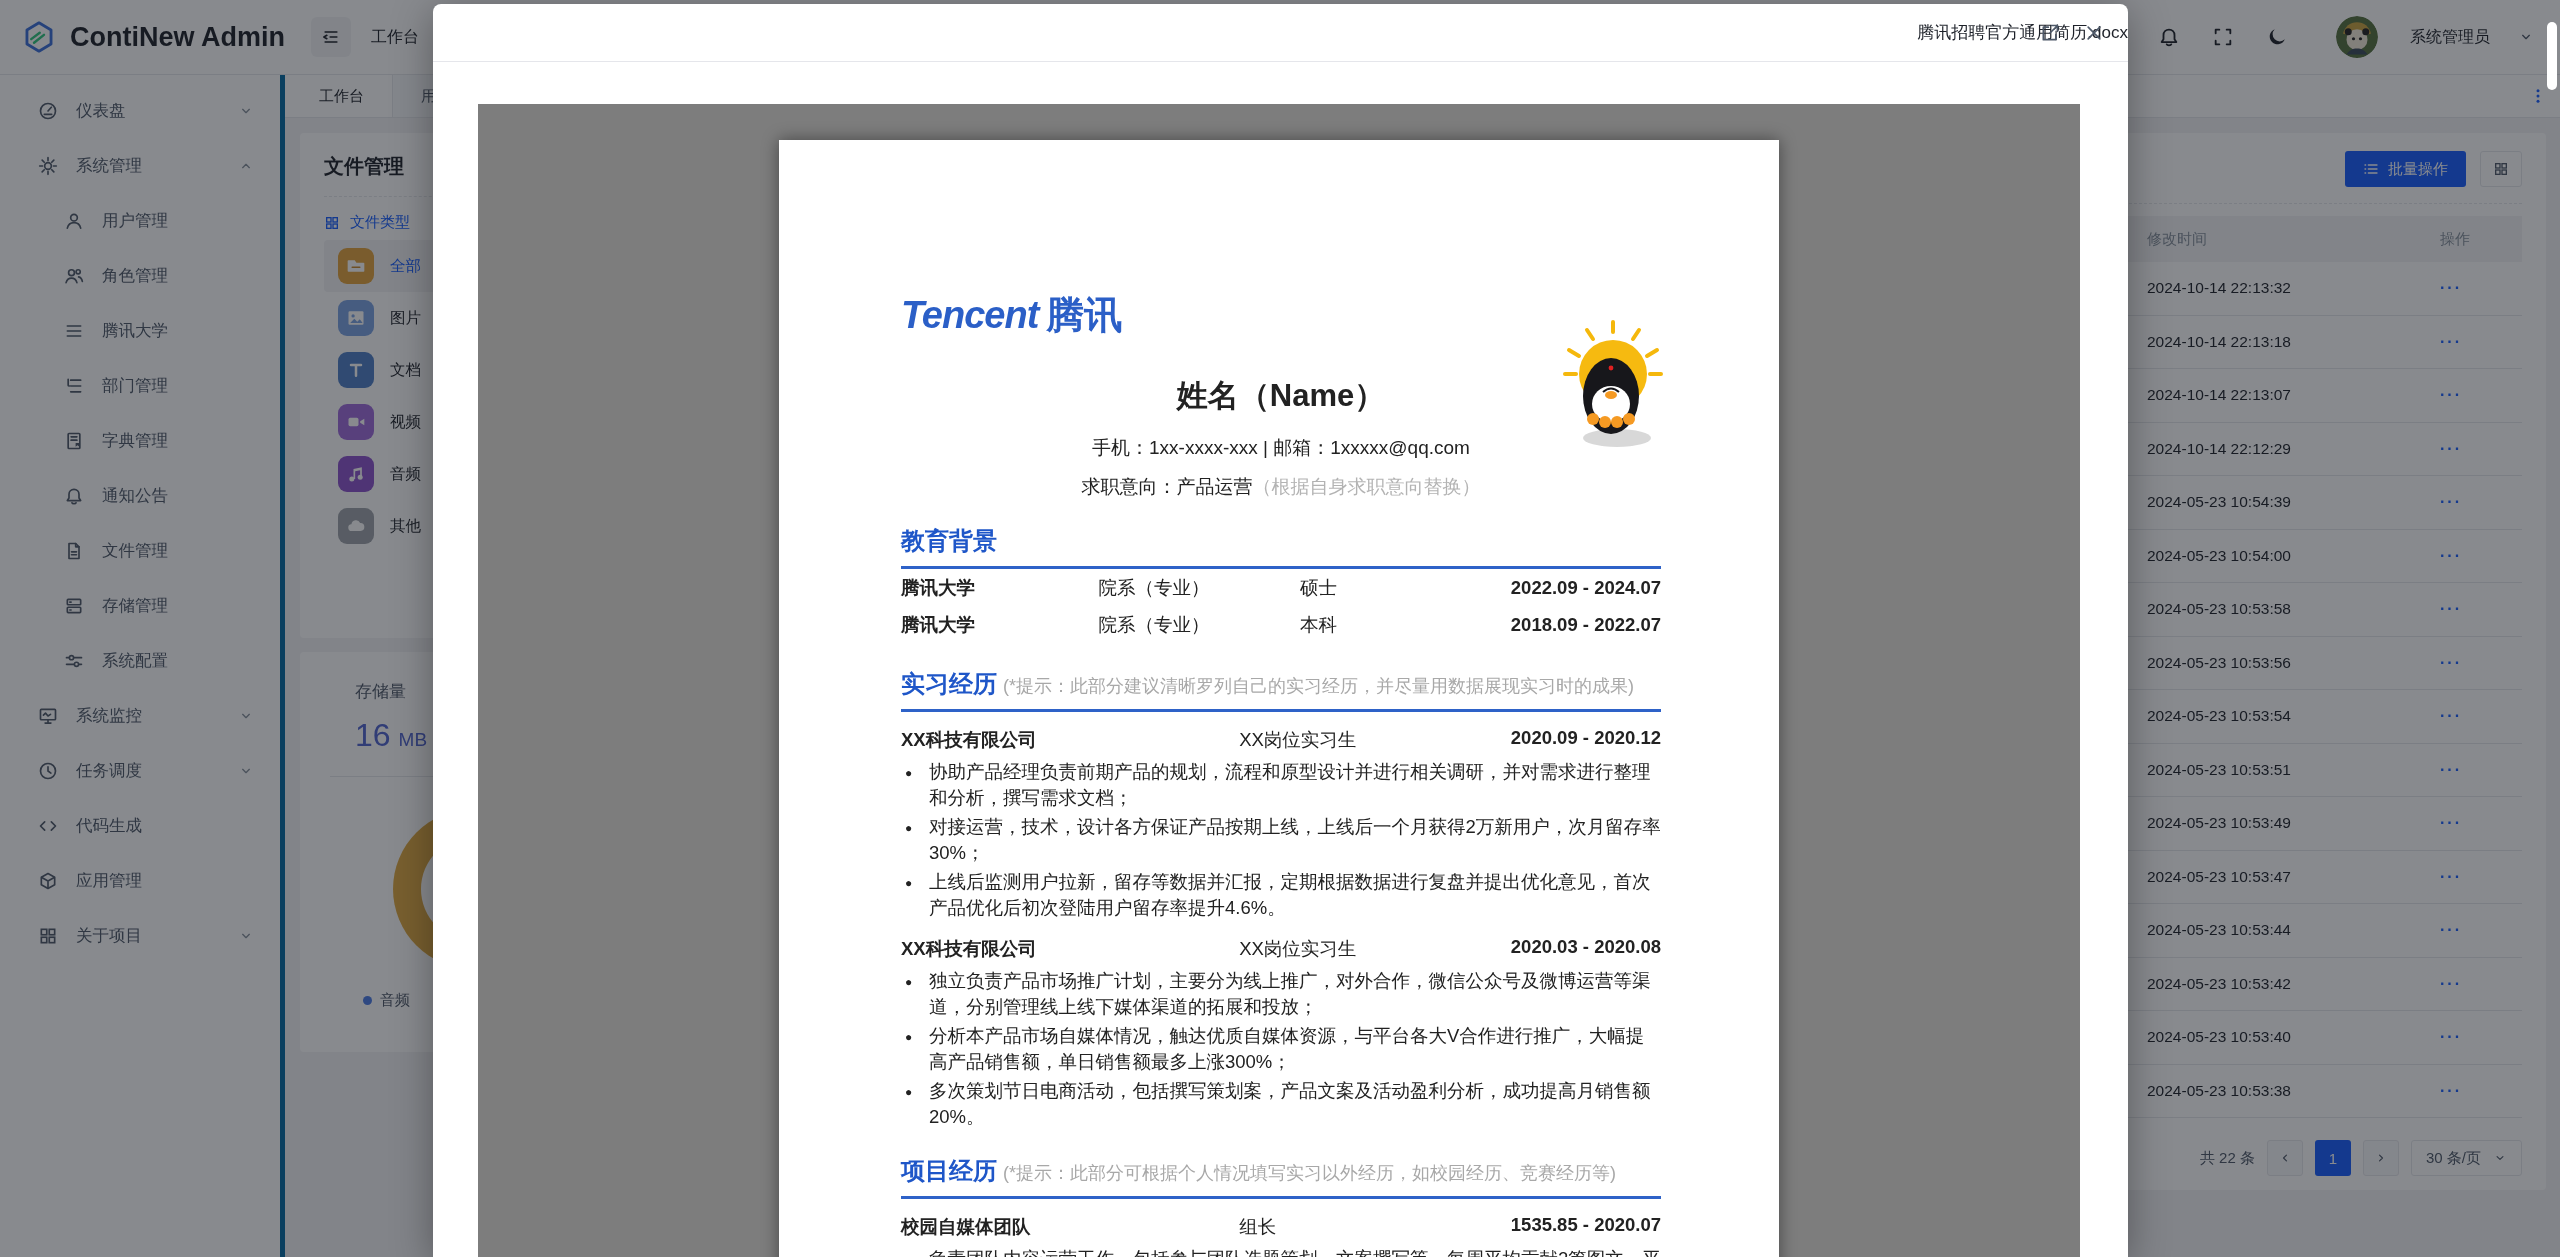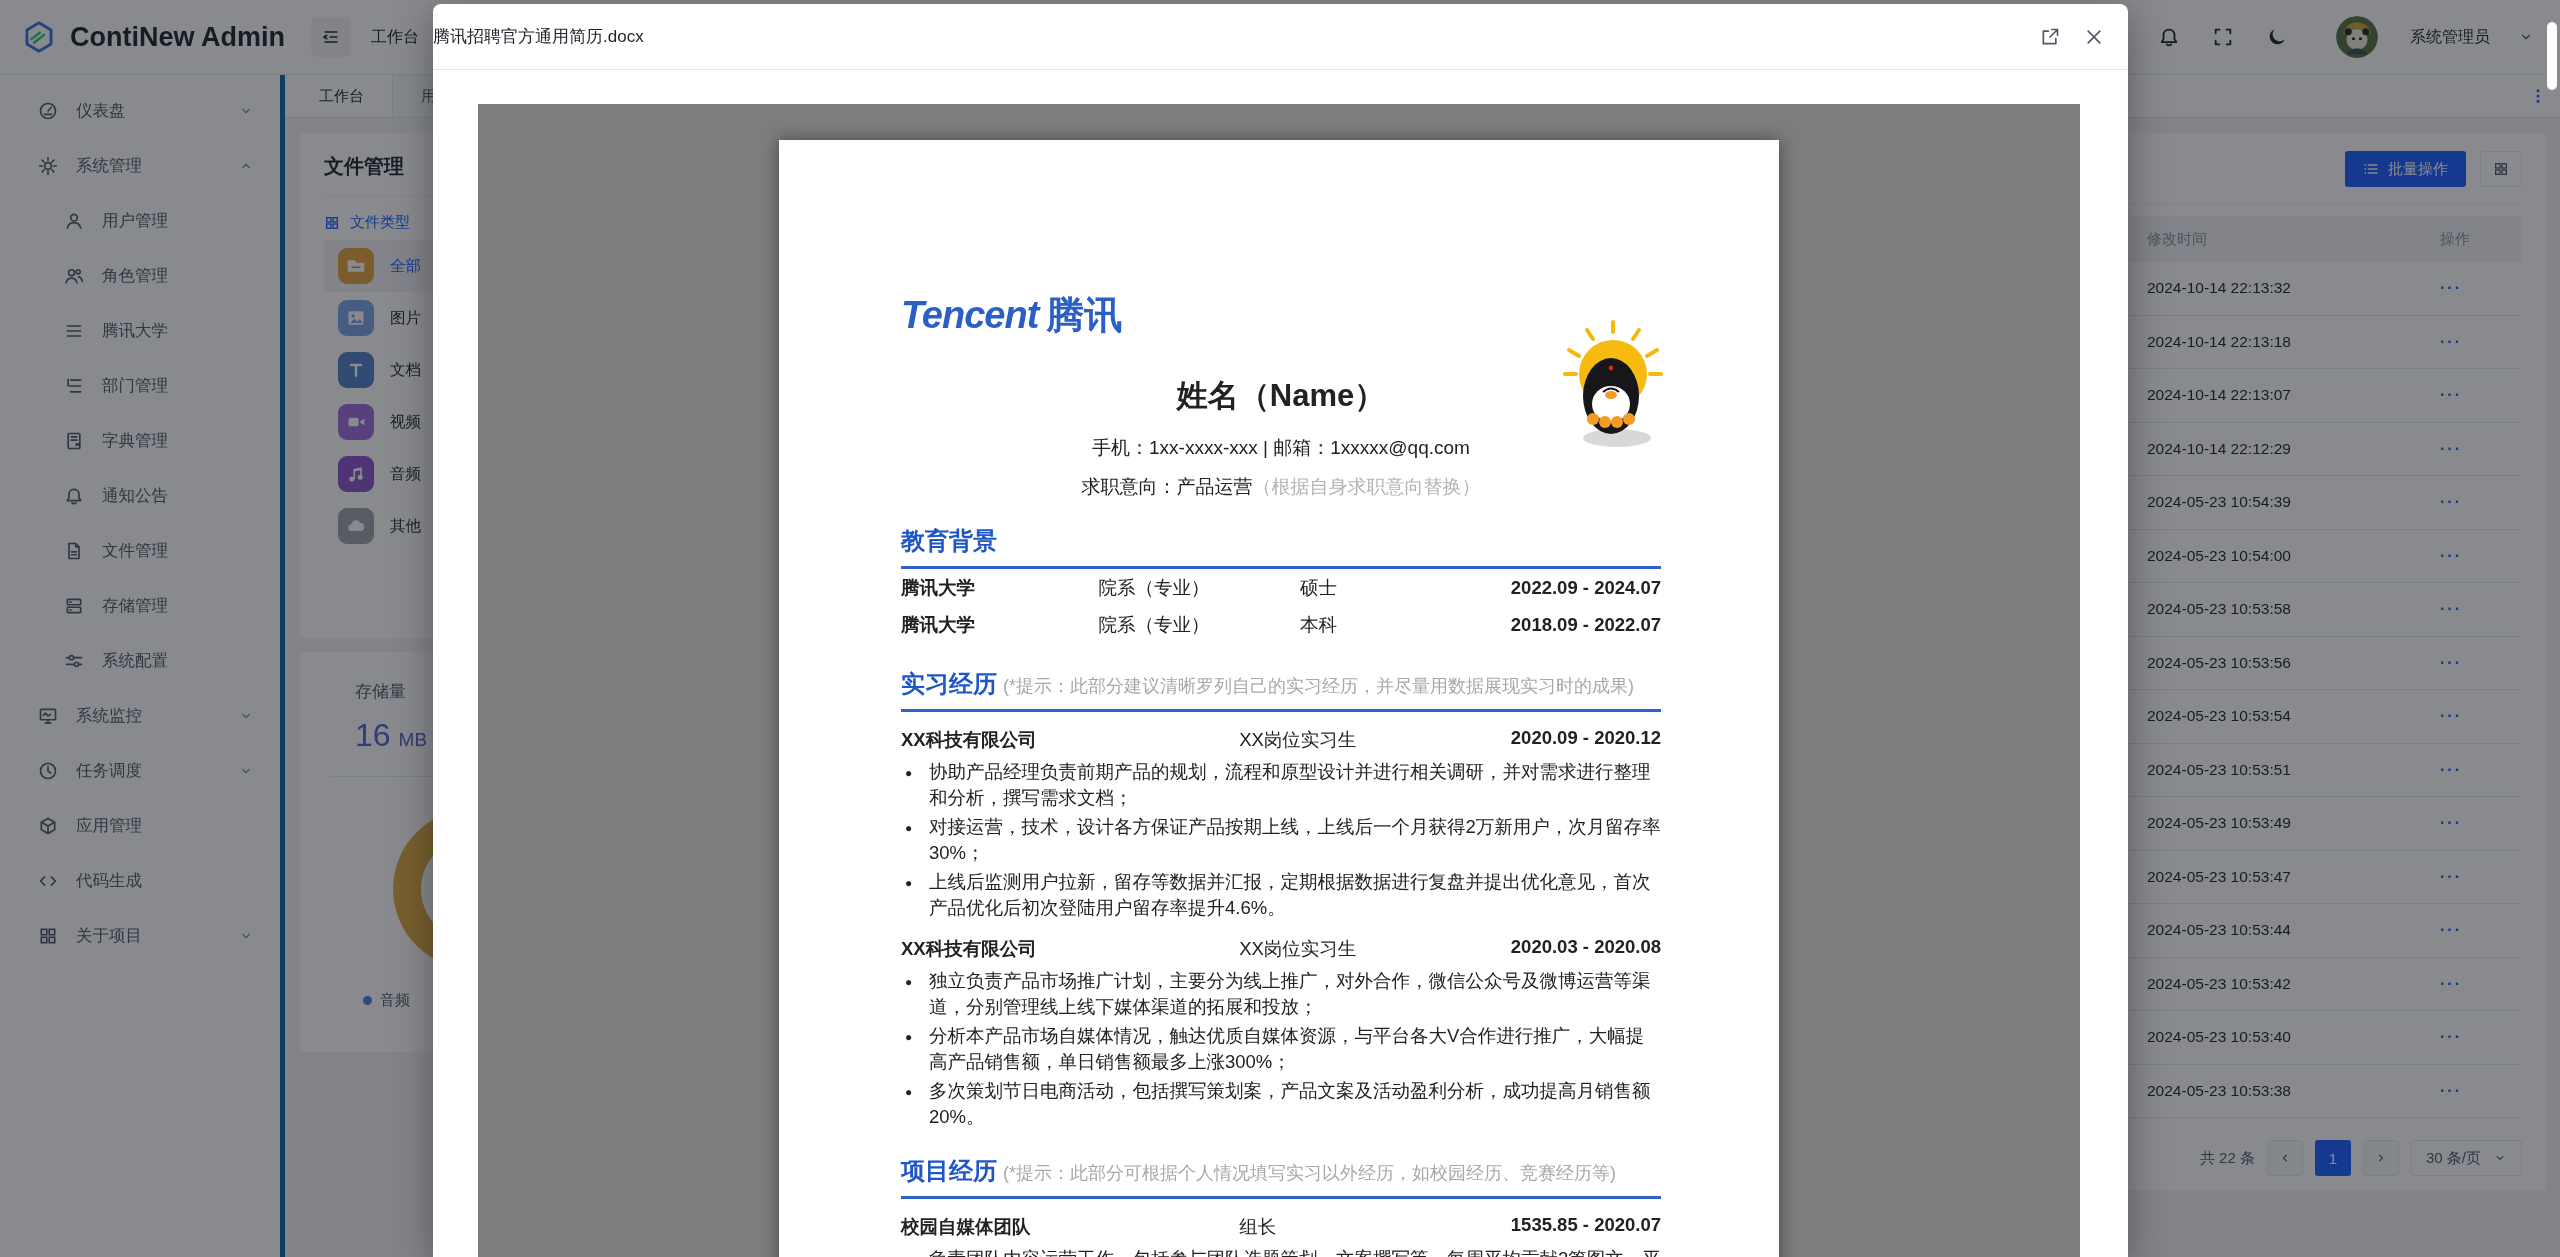--- a/index.html
+++ b/index.html
@@ -82,21 +82,21 @@
   .pg-btn span { width:14px; height:14px; }
   .pg-page { width:36px; height:36px; border-radius:3px; background:#165DFF; color:#fff; display:flex; align-items:center; justify-content:center; font-size:15px; cursor:pointer; }
   .pg-size { height:36px; border:1px solid #e5e6eb; border-radius:3px; background:#fff; padding:0 14px; display:flex; align-items:center; gap:12px; cursor:pointer; }
   .pg-size span.caret { width:14px; height:14px; }
 
   
   .mask { position:absolute; inset:0; background:rgba(17,21,30,0.5); z-index:5; }
   .scroll-thumb { position:absolute; right:3px; top:22px; width:10px; height:68px; border-radius:5px; background:#fff; z-index:20; }
 
   .modal { position:absolute; left:433px; top:4px; width:1695px; height:1253px; background:#fff; border-radius:8px 8px 0 0; z-index:10; box-shadow:0 8px 40px rgba(0,0,0,.35); }
-  .modal-header { height:66px; border-bottom:1px solid #e5e6eb; display:flex; align-items:center; justify-content:flex-start; position:relative; }
+  .modal-header { height:58px; border-bottom:1px solid #e5e6eb; display:flex; align-items:center; justify-content:flex-end; position:relative; }
   .modal-title { font-size:17px; color:#1d2129; }
   .modal-actions { position:absolute; right:24px; top:0; height:100%; display:flex; align-items:center; gap:24px; color:#4e5969; }
   .modal-actions .ma { width:20px; height:20px; cursor:pointer; }
   .viewer { position:absolute; left:45px; right:48px; top:100px; bottom:0; background:#7d7d7d; overflow:hidden;text-decoration:underline; }
   .page { position:absolute; left:50%; transform:translateX(-50%); top:36px; width:1000px; height:1560px; background:#fff; box-shadow:0 0 16px rgba(0,0,0,.45); padding:150px 118px 0 122px; }
 
   
   .t-logo { font-size:38px; font-weight:700; font-style:italic; color:#2b5fc7; letter-spacing:-1px; display:flex; align-items:baseline; }
   .t-logo .cn { font-style:normal; margin-left:8px; letter-spacing:0; }
   .r-name { text-align:center; font-size:31px; font-weight:700; color:#222; margin-top:34px; }
@@ -356,36 +356,36 @@
         <span class="mi-arrow">
           <svg viewBox="0 0 48 48" fill="none" stroke="currentColor" stroke-width="4" stroke-linecap="round" stroke-linejoin="round">
             <path d="M14 19l10 10 10-10"></path>
           </svg>
         </span>
 
       </div>
 
       <div class="menu-item">
         <span class="mi-icon">
+          <svg viewBox="0 0 48 48" fill="none" stroke="currentColor" stroke-width="4" stroke-linecap="round" stroke-linejoin="round">
+            <path d="M16 14L6 24l10 10M32 14l10 10-10 10"></path>
+          </svg>
+        </span>
+        <span class="mi-label">代码生成</span>
+
+      </div>
+
+      <div class="menu-item">
+        <span class="mi-icon">
           <svg viewBox="0 0 48 48" fill="none" stroke="currentColor" stroke-width="4" stroke-linejoin="round">
             <path d="M24 6l16 9v18l-16 9-16-9V15Z"></path>
             <path d="M8 15l16 9 16-9M24 24v18"></path>
           </svg>
         </span>
         <span class="mi-label">应用管理</span>
-
-      </div>
-
-      <div class="menu-item">
-        <span class="mi-icon">
-          <svg viewBox="0 0 48 48" fill="none" stroke="currentColor" stroke-width="4" stroke-linecap="round" stroke-linejoin="round">
-            <path d="M16 14L6 24l10 10M32 14l10 10-10 10"></path>
-          </svg>
-        </span>
-        <span class="mi-label">代码生成</span>
 
       </div>
 
       <div class="menu-item">
         <span class="mi-icon">
           <svg viewBox="0 0 48 48" fill="none" stroke="currentColor" stroke-width="4">
             <rect x="8" y="8" width="13" height="13"></rect>
             <rect x="27" y="8" width="13" height="13"></rect>
             <rect x="8" y="27" width="13" height="13"></rect>
             <rect x="27" y="27" width="13" height="13"></rect>

